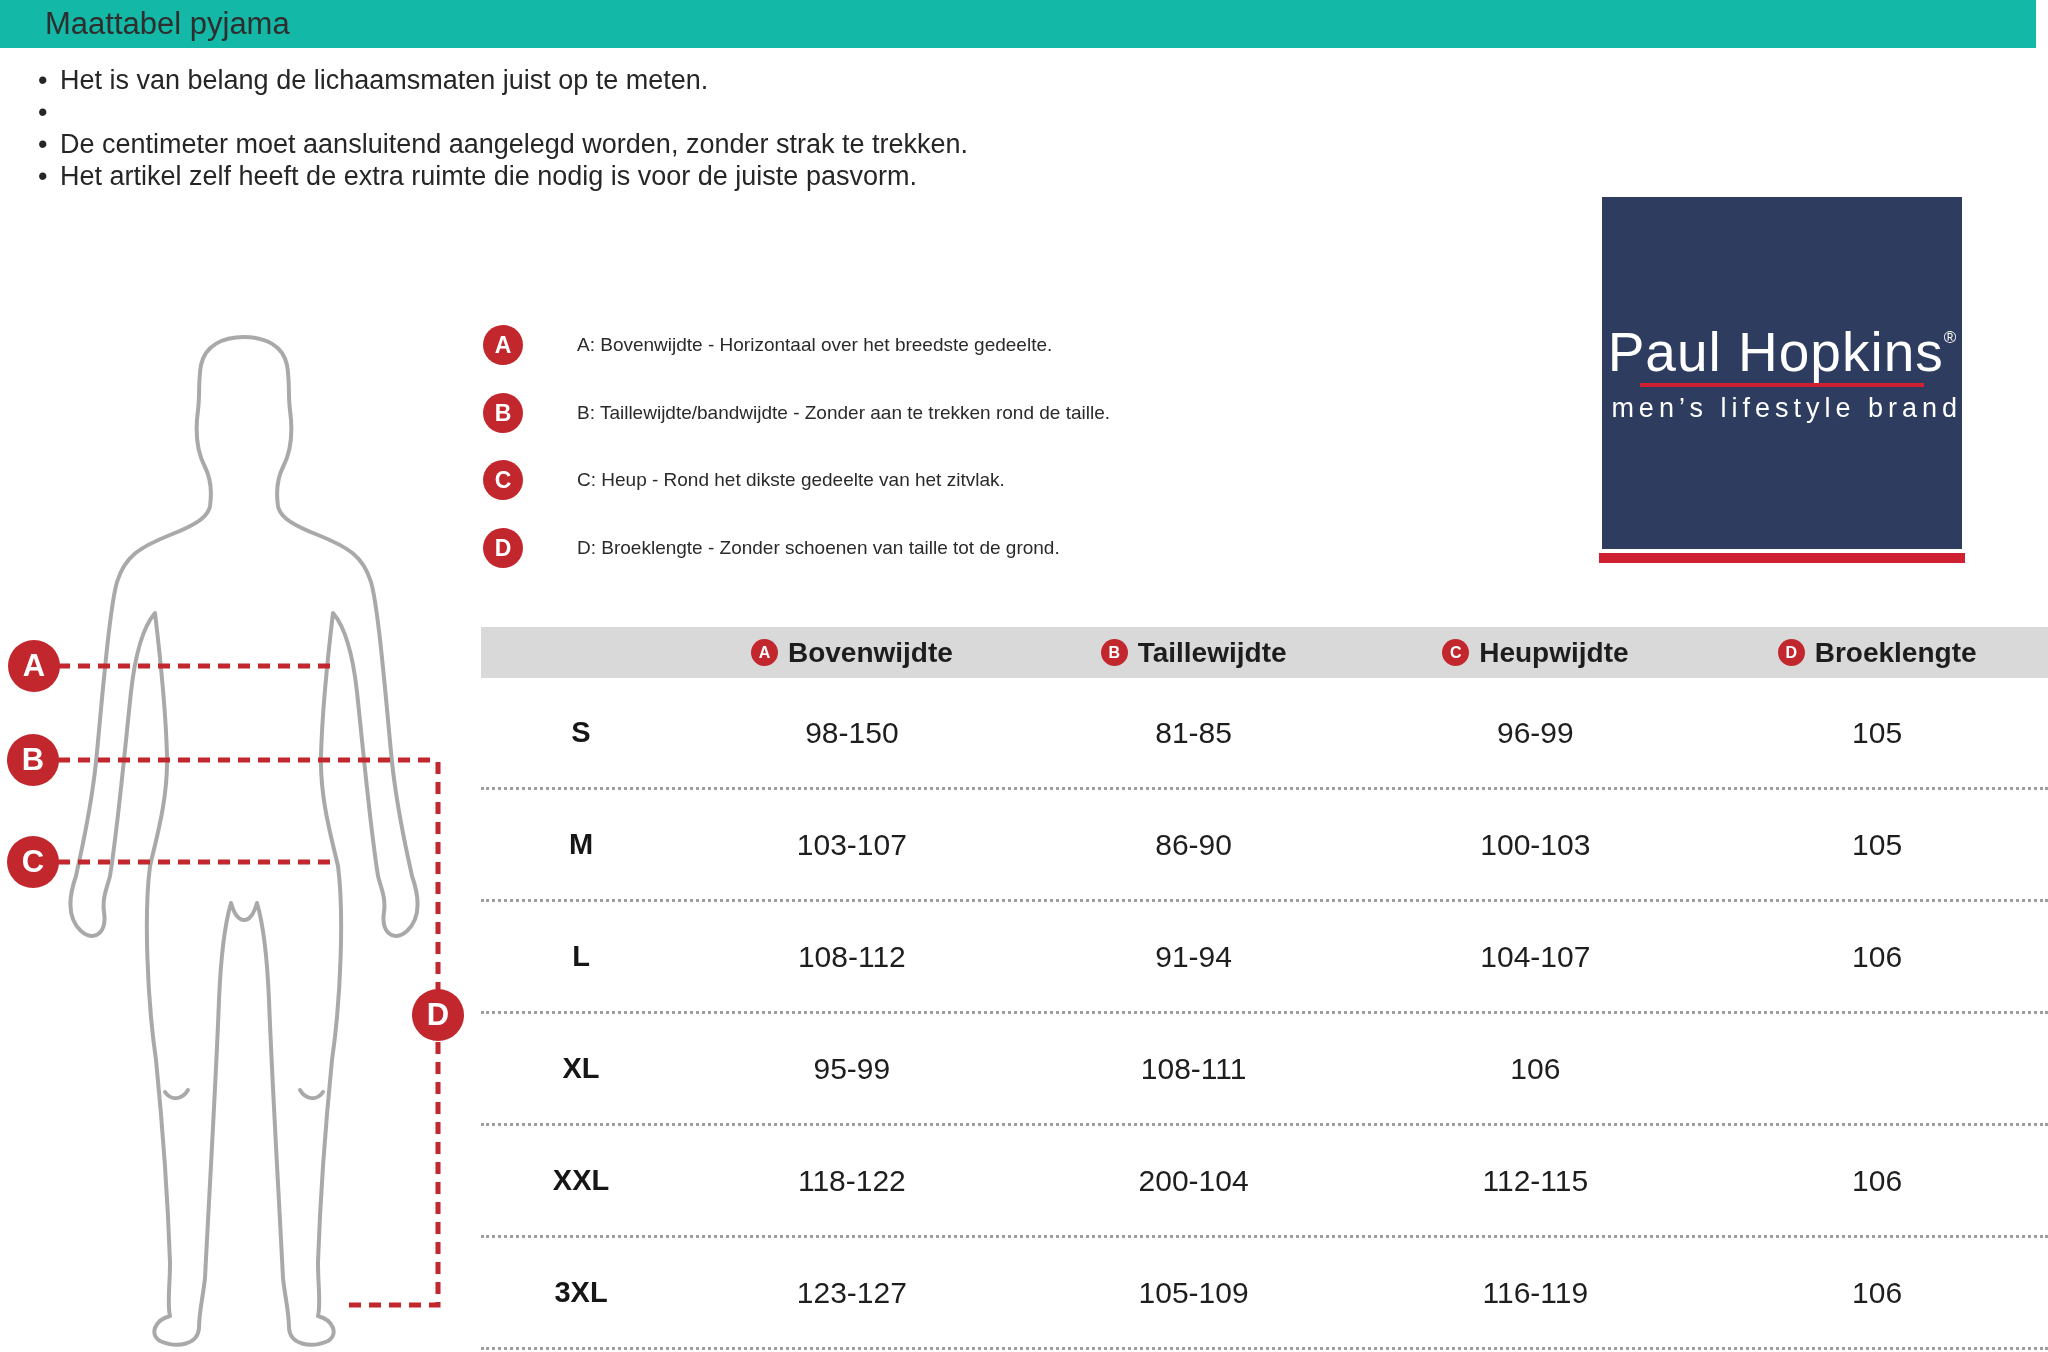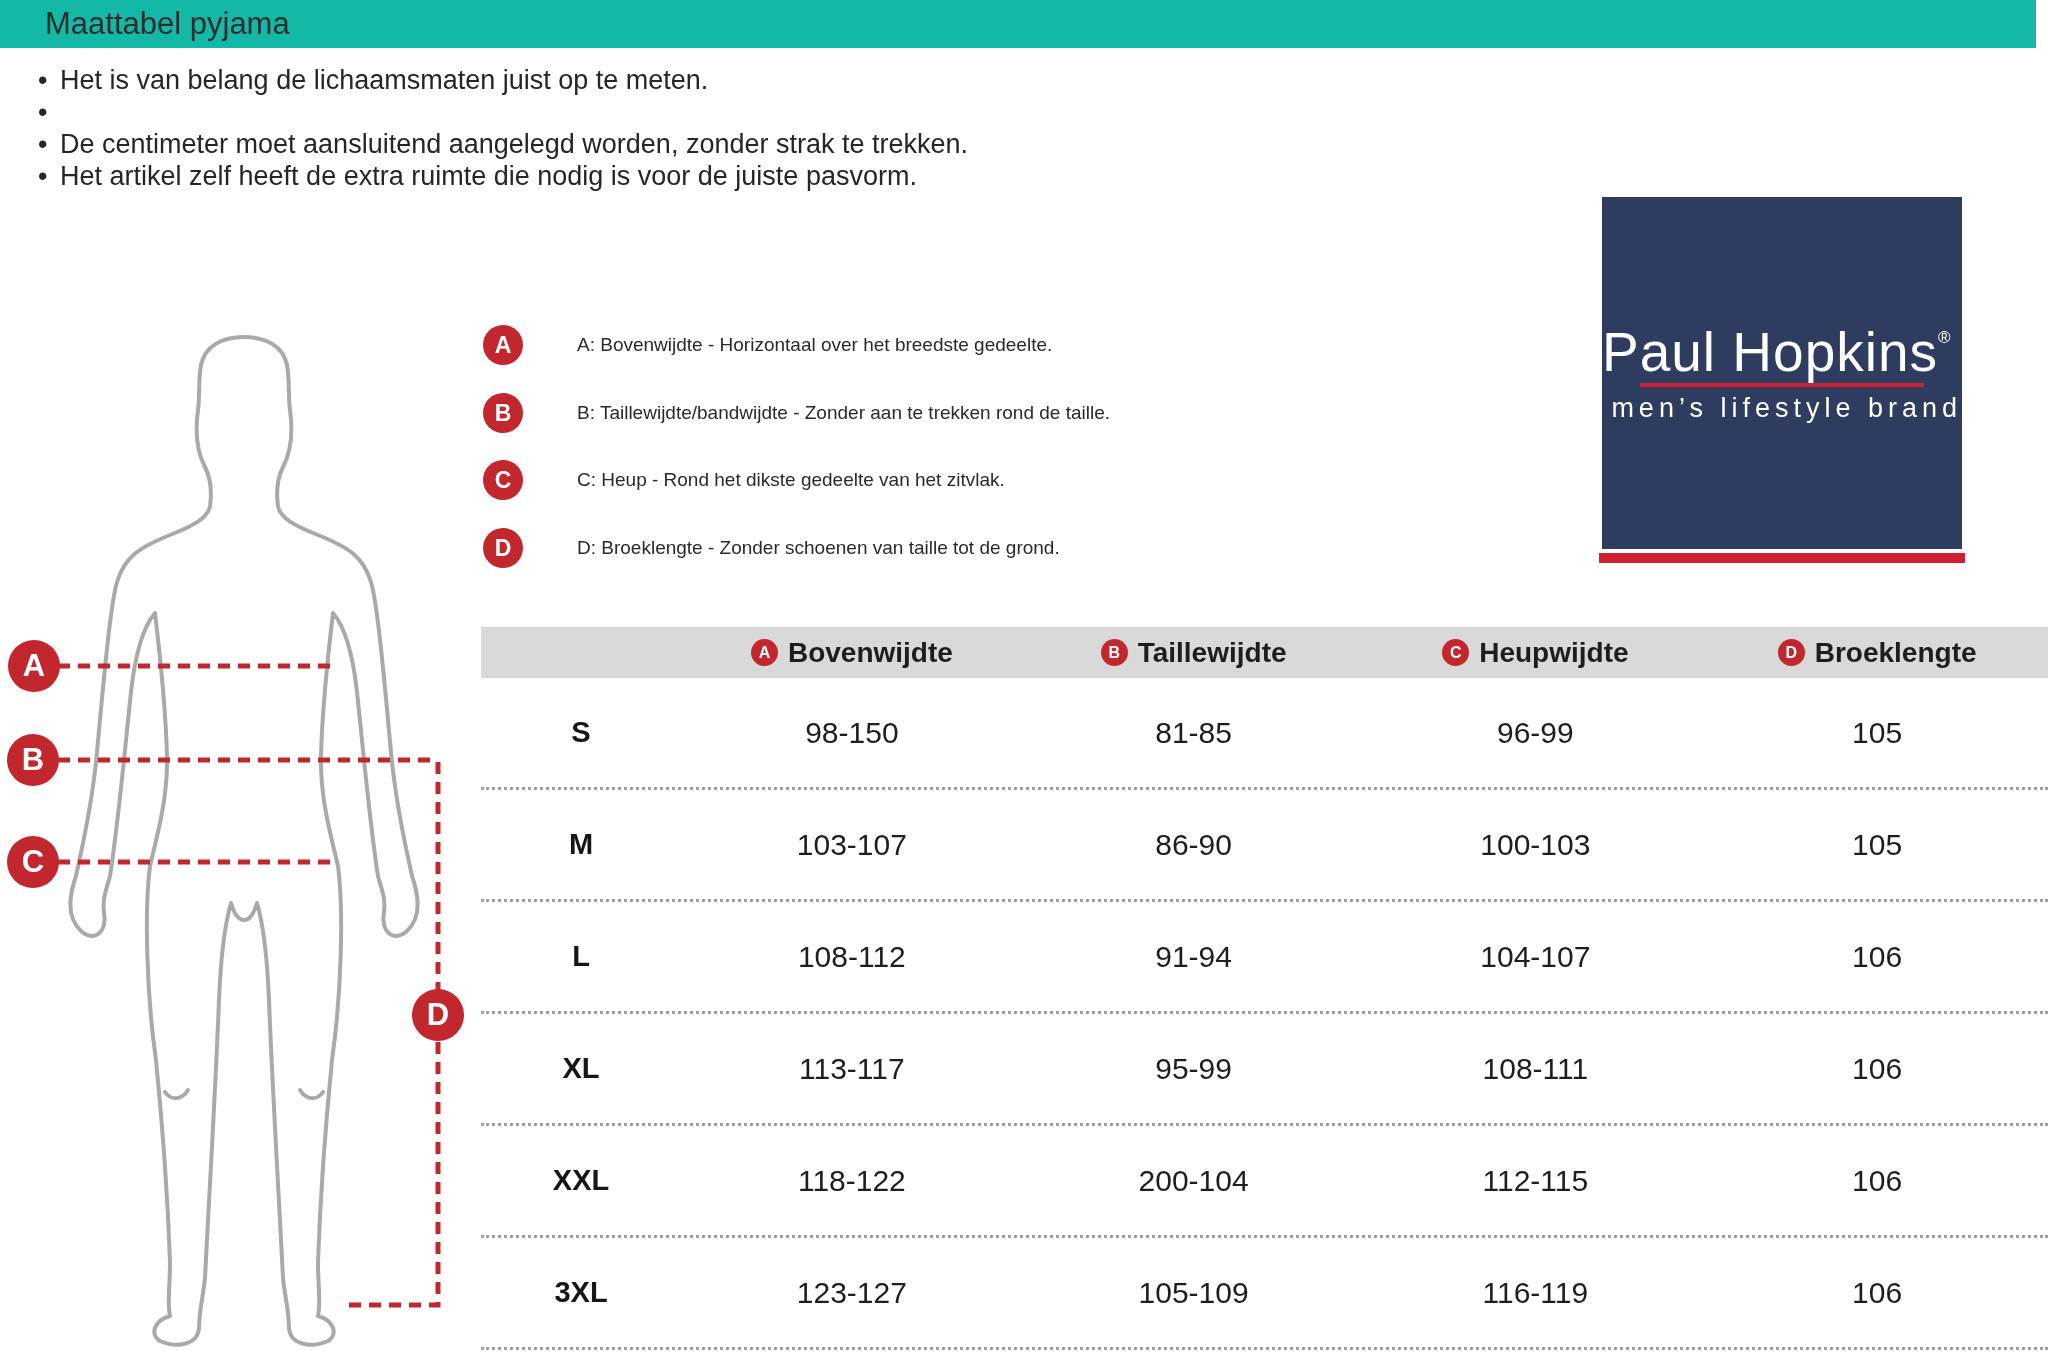--- a/index.html
+++ b/index.html
@@ -25,21 +25,21 @@
 
   
   .legend-row { position:absolute; left:483px; height:40px; display:flex; align-items:center; gap:26px; }
   .legend-badge { width:40px; height:40px; border-radius:50%; background:#c2272d; color:#fff;
                   font-weight:700; font-size:23px; display:flex; align-items:center; justify-content:center; flex:0 0 40px; }
   .legend-text { font-size:19px; color:#2a2a2a; white-space:nowrap;margin-left:28px; }
 
   
   .logo-wrap { position:absolute; left:1599px; top:197px; width:366px; height:374px; }
   .logo-box { position:absolute; left:3px; top:0; width:360px; height:352px; background:#2d3c5f; }
-  .logo-brand { position:absolute; left:0; top:123px; width:100%; 
+  .logo-brand { position:absolute; left:0; top:123px; width:100%; text-align:center;
                 color:#ffffff; font-size:55px; font-weight:400; letter-spacing:1px; white-space:nowrap; }
   .logo-reg { font-size:17px; vertical-align:28px; letter-spacing:0; }
   .logo-rule { position:absolute; left:38px; right:38px; top:186px; height:4px; background:#ce2030; }
   .logo-tagline { position:absolute; left:0; top:196px; width:100%; text-align:right;
                   color:#ffffff; font-size:27px; font-weight:400; letter-spacing:5px; white-space:nowrap; }
   .logo-redbar { position:absolute; left:0; top:356px; width:366px; height:10px; background:#ce2030; }
 
   
   .sizetable { position:absolute; left:481px; top:627px; width:1567px; }
   .thead { height:51px; background:#d9d9d9; display:grid;
@@ -188,21 +188,20 @@
         </div>
         <div class="trow">
           <div class="tcell size">L</div>
           <div class="tcell">108-112</div>
           <div class="tcell">91-94</div>
           <div class="tcell">104-107</div>
           <div class="tcell">106</div>
         </div>
         <div class="trow">
           <div class="tcell size">XL</div>
-          <div class="tcell">113-117</div>
           <div class="tcell">95-99</div>
           <div class="tcell">108-111</div>
           <div class="tcell">106</div>
         </div>
         <div class="trow">
           <div class="tcell size">XXL</div>
           <div class="tcell">118-122</div>
           <div class="tcell">200-104</div>
           <div class="tcell">112-115</div>
           <div class="tcell">106</div>

